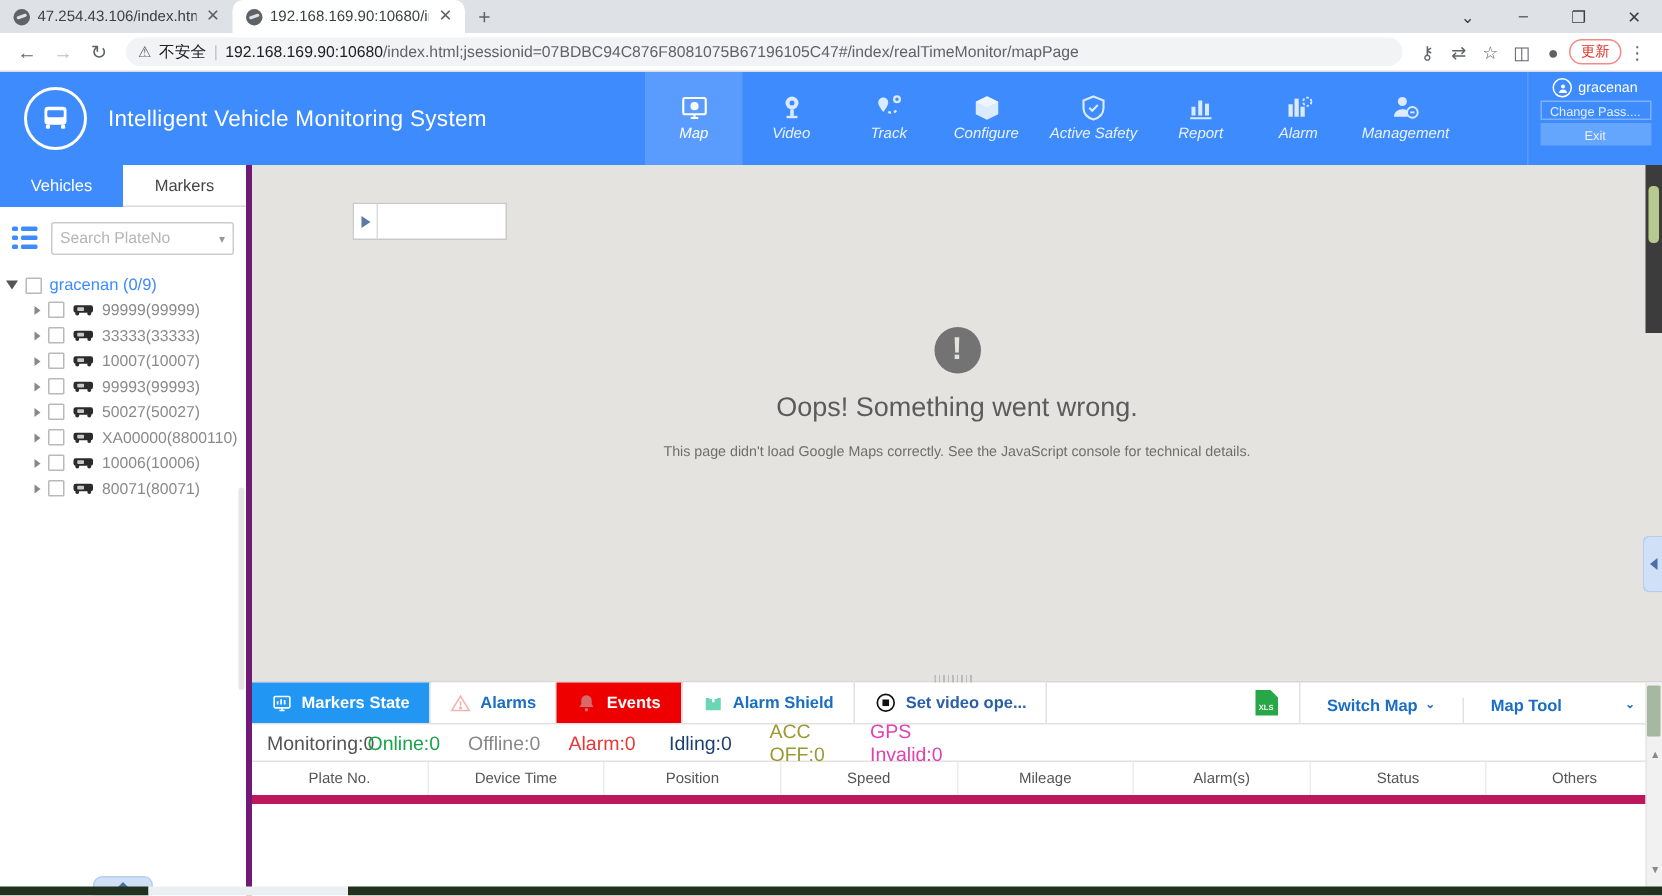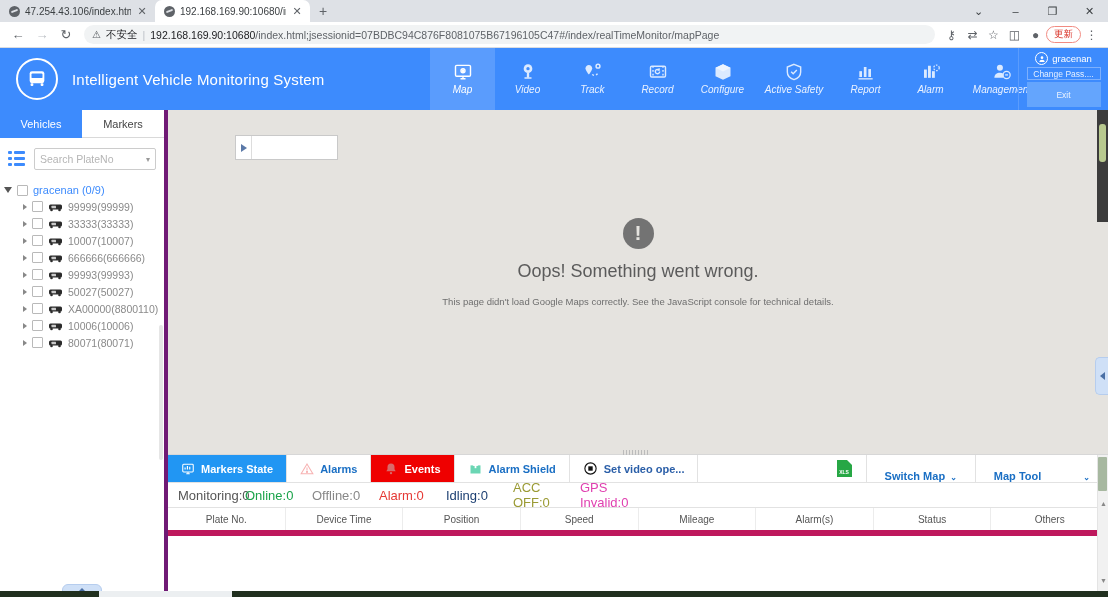--- a/index.html
+++ b/index.html
@@ -127,21 +127,21 @@
   .uavatar {
     width: 13px; height: 13px; border-radius: 50%;
     border: 1px solid #fff; display:flex; align-items:center; justify-content:center;
   }
   .chgpass {
     width: 74px; height: 13px; border: 1px solid #7db0fd;
     color: #e6f0ff; font-size: 8.5px; display: flex;
     align-items: center; justify-content: center;
   }
   .exitbtn {
-    width: 74px; height: 25px; background: #64a5fd;
+    width: 74px; height: 15px; background: #64a5fd;
     color: #eaf3ff; font-size: 8.5px; display: flex;
     align-items: center; justify-content: center;
   }
 
   
   .body-area { display: flex; height: 487px; position: relative; }
   .sidebar { width: 168px; border-right: 4px solid #701a75; background: #fff; position: relative; }
   .side-tabs { display: flex; height: 28px; }
   .side-tab {
     flex: 1; display: flex; align-items: center; justify-content: center;
@@ -261,23 +261,24 @@
   .xls-ico {
     width: 15px; height: 17px; background: #27a745; position: relative;
     color: #fff; font-size: 5px; font-weight: bold;
     display: flex; align-items: flex-end; justify-content: center; padding-bottom: 2px;
   }
   .xls-ico::after {
     content: ""; position: absolute; right: 0; top: 0;
     border-top: 5px solid #fff; border-left: 5px solid transparent;
   }
   .tabs-right {
-    display: flex; align-items: flex-end; gap: 5px; padding: 0 18px;
+    display: flex; align-items: flex-start; gap: 5px; padding: 0 18px;
     font-size: 11px; font-weight: bold; color: #1a6fc4;
     border-right: 1px solid #e2e2e2;
+    margin-top: 10px;
   }
   .tabs-right:last-child { border-right: none; gap: 42px; }
   .cdown { font-size: 8px; }
 
   .status-row {
     height: 25px; display: flex; align-items: center; gap: 0;
     border-bottom: 1px solid #e2e2e2; padding-left: 10px;
   }
   .status-row span { font-size: 13px; width: 67px; }
 
@@ -395,29 +396,20 @@
       </div>
       <div class="navitem">
         <svg width="22" height="20" viewBox="0 0 24 24" fill="none" stroke="#dbeaff" stroke-width="1.8">
           <path d="M7 3.5c2.2 0 4 1.8 4 4 0 3-4 7.5-4 7.5S3 10.5 3 7.5c0-2.2 1.8-4 4-4z" fill="#dbeaff" stroke="none"></path>
           <circle cx="18" cy="5" r="2.3"></circle>
           <path d="M11 15c3 2 6 .5 7-2.5" stroke-dasharray="2.4 2.4"></path>
         </svg>
         <span class="nlabel">Track</span>
       </div>
       <div class="navitem">
-        <svg width="22" height="20" viewBox="0 0 24 24" fill="none" stroke="#dbeaff" stroke-width="1.7">
-          <rect x="3" y="5" width="18" height="13" rx="1.5"></rect>
-          <path d="M6 5v13M18 5v13" stroke-dasharray="2 2.6"></path>
-          <path d="M14 11.5a2.6 2.6 0 1 1-.9-2"></path>
-            <path d="M13.3 7.6v2h-2"></path>
-        </svg>
-        <span class="nlabel">Record</span>
-      </div>
-      <div class="navitem">
         <svg width="22" height="20" viewBox="0 0 24 24" fill="#dbeaff">
           <path d="M12 2.6 21 7v10l-9 4.4L3 17V7z"></path>
           <path d="M12 2.6 21 7l-9 4.3L3 7z" fill="#eef5ff"></path>
         </svg>
         <span class="nlabel">Configure</span>
       </div>
       <div class="navitem" style="width:78px">
         <svg width="22" height="20" viewBox="0 0 24 24" fill="none" stroke="#dbeaff" stroke-width="1.7">
           <path d="M12 2.8 20 6v6c0 4.5-3.4 7.8-8 9.2C7.4 19.8 4 16.5 4 12V6z"></path>
           <path d="M8.6 11.8l2.4 2.4 4.4-4.6"></path>
@@ -533,31 +525,20 @@
             </div>
             <div class="tree-node">
               <span class="tri small"></span>
               <span class="cbox"></span>
               <span class="vicon"><svg width="15" height="9" viewBox="0 0 30 16" fill="#2b2b2b">
                   <rect x="2" y="2" width="26" height="10" rx="3"></rect>
                   <rect x="7" y="4.5" width="9" height="5" rx="1" fill="#c9c9c9"></rect>
                   <circle cx="7" cy="13" r="2.6"></circle>
                   <circle cx="23" cy="13" r="2.6"></circle>
                 </svg></span>
-              <span class="node-label">666666(666666)</span>
-            </div>
-            <div class="tree-node">
-              <span class="tri small"></span>
-              <span class="cbox"></span>
-              <span class="vicon"><svg width="15" height="9" viewBox="0 0 30 16" fill="#2b2b2b">
-                  <rect x="2" y="2" width="26" height="10" rx="3"></rect>
-                  <rect x="7" y="4.5" width="9" height="5" rx="1" fill="#c9c9c9"></rect>
-                  <circle cx="7" cy="13" r="2.6"></circle>
-                  <circle cx="23" cy="13" r="2.6"></circle>
-                </svg></span>
               <span class="node-label">99993(99993)</span>
             </div>
             <div class="tree-node">
               <span class="tri small"></span>
               <span class="cbox"></span>
               <span class="vicon"><svg width="15" height="9" viewBox="0 0 30 16" fill="#2b2b2b">
                   <rect x="2" y="2" width="26" height="10" rx="3"></rect>
                   <rect x="7" y="4.5" width="9" height="5" rx="1" fill="#c9c9c9"></rect>
                   <circle cx="7" cy="13" r="2.6"></circle>
                   <circle cx="23" cy="13" r="2.6"></circle>

